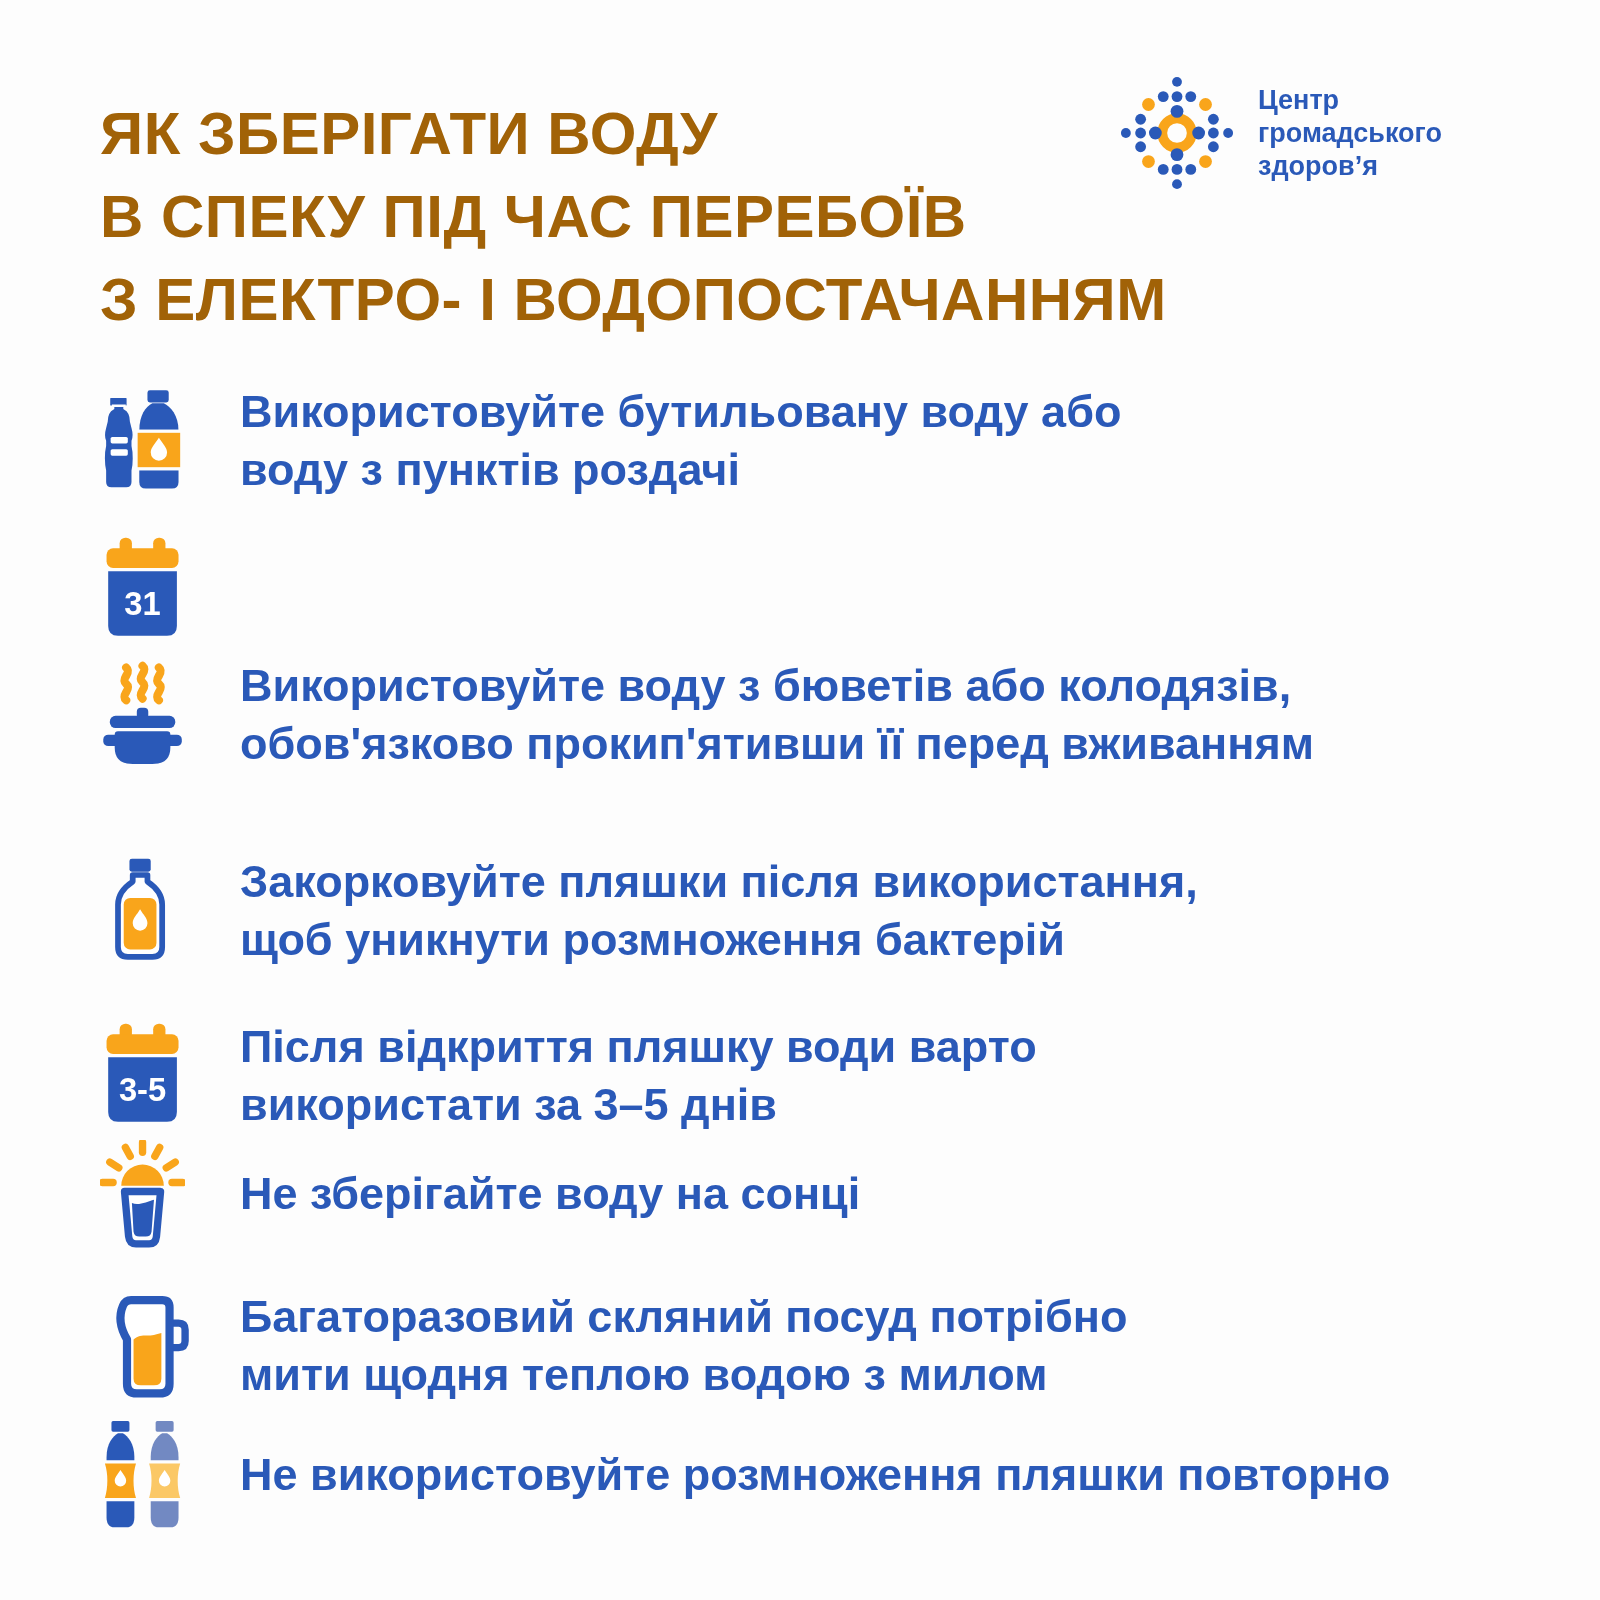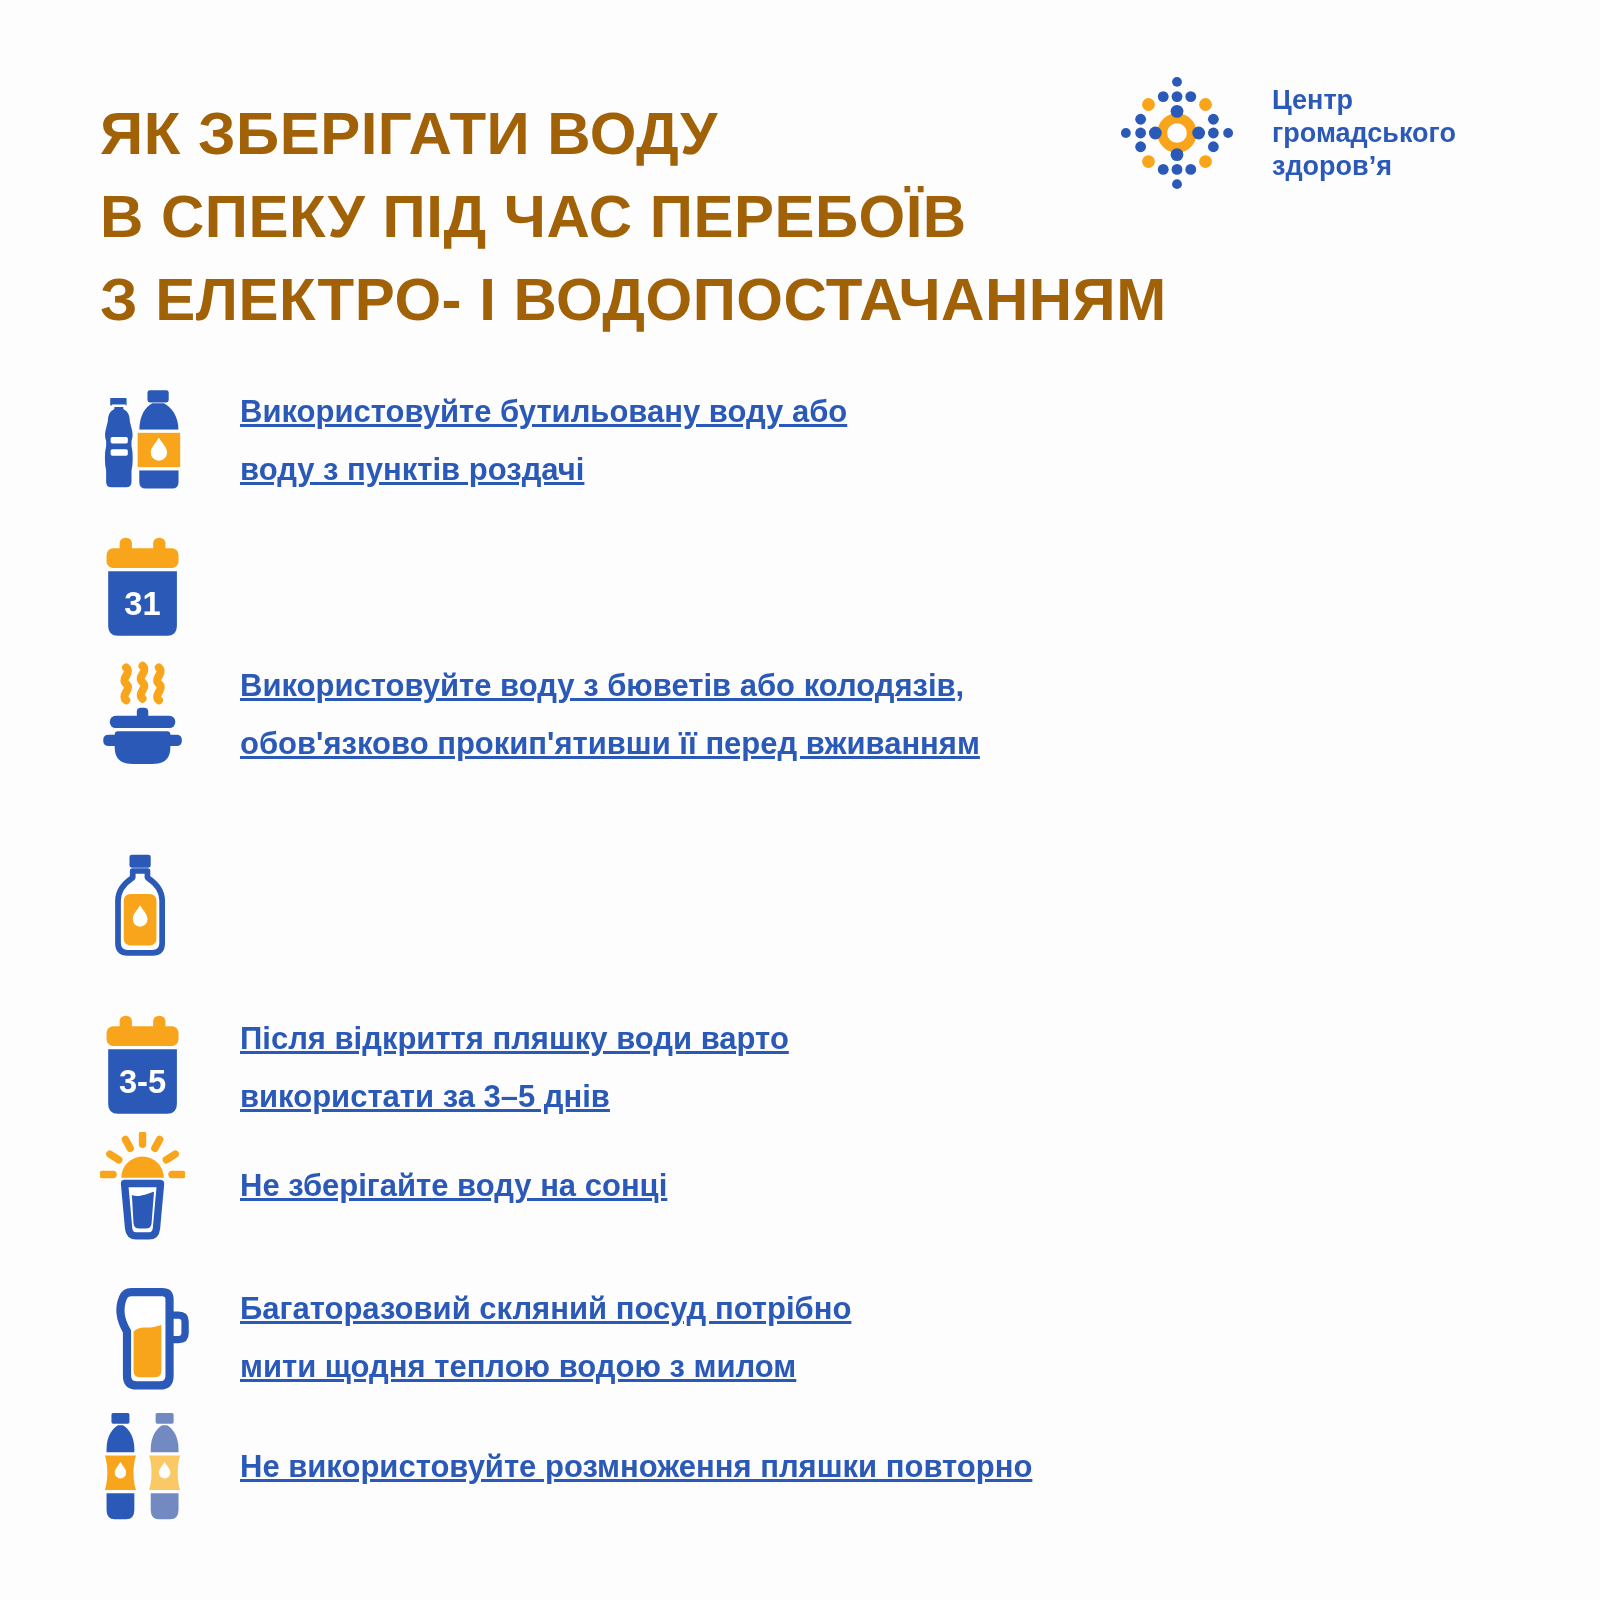--- a/index.html
+++ b/index.html
@@ -10,42 +10,42 @@
     color:#2a59b8;
   }
   .page{position:relative;width:1600px;height:1600px;}
   .header{position:relative;padding:92px 90px 0 100px;}
   .title{
     font-size:60px;font-weight:800;line-height:83px;letter-spacing:.5px;
     color:#a16207;white-space:pre-line;text-transform:uppercase;margin:0;
   }
   .logo{
     position:absolute;top:74px;left:1118px;
-    display:flex;align-items:center;gap:36px;
+    display:flex;align-items:center;gap:22px;
   }
   .logo-dots{width:118px;height:118px;flex:0 0 auto;}
   .logo-text{
     font-size:27px;font-weight:700;line-height:33px;color:#2a59b8;
     white-space:pre-line;
   }
   .tips{list-style:none;margin:42px 0 0 0;padding:0 90px 0 100px;}
   .item{display:flex;align-items:center;margin-bottom:30px;}
   .item:nth-child(1){margin-bottom:37px;}
   .item:nth-child(2){margin-bottom:13px;text-align:center;}
   .item:nth-child(3){margin-bottom:80px;}
   .item:nth-child(4){margin-bottom:49px;}
   .item:nth-child(5){margin-bottom:6px;}
   .item:nth-child(6){margin-bottom:40px;}
   .item:nth-child(7){margin-bottom:17px;}
   .item:nth-child(8){margin-bottom:0;}
   .item-icon{width:118px;flex:0 0 auto;display:flex;justify-content:flex-start;}
   .item-icon svg{height:108px;width:auto;display:block;}
   .item-text{
-    margin-left:22px;font-size:31px;font-weight:600;line-height:58px;
-    color:#2a59b8;white-space:pre-line;text-decoration:underline;
+    margin-left:22px;font-size:45px;font-weight:600;line-height:58px;
+    color:#2a59b8;white-space:pre-line;
   }
   .cal-num{
     font-family:"Liberation Sans","DejaVu Sans",sans-serif;
     font-weight:800;fill:#ffffff;
   }
 </style>
 </head>
 <body>
 
 <div class="page">
@@ -143,20 +143,22 @@
 
   <li class="item">
     <span class="item-icon">
           <svg viewBox="0 0 104 132" xmlns="http://www.w3.org/2000/svg">
     <rect x="36" y="2" width="26" height="16" rx="3" fill="#2a59b8"></rect>
     <path d="M40,22 L40,30 C28,38 22,46 22,58 L22,110 Q22,122 34,122 L64,122 Q76,122 76,110 L76,58 C76,46 70,38 58,30 L58,22 Z" fill="#ffffff" stroke="#2a59b8" stroke-width="7" stroke-linejoin="round"></path>
     <rect x="29" y="50" width="40" height="63" rx="8" fill="#f9a51b"></rect>
     <path d="M49,64 C53,71 58,75 58,81 A9,9 0 1,1 40,81 C40,75 45,71 49,64 Z" fill="#ffffff"></path>
   </svg>
         </span>
+    <span class="item-text">Закорковуйте пляшки після використання,
+щоб уникнути розмноження бактерій</span>
   </li>
 
   <li class="item">
     <span class="item-icon">
           <svg viewBox="0 0 104 132" xmlns="http://www.w3.org/2000/svg">
     <rect x="24" y="2" width="15" height="22" rx="7" fill="#f9a51b"></rect>
     <rect x="65" y="2" width="15" height="22" rx="7" fill="#f9a51b"></rect>
     <rect x="8" y="15" width="88" height="24" rx="8" fill="#f9a51b"></rect>
     <path d="M10,43 H94 V110 Q94,122 82,122 H22 Q10,122 10,110 Z" fill="#2a59b8"></path>
     <text class="cal-num" x="52" y="97" font-size="40" text-anchor="middle">3-5</text>

